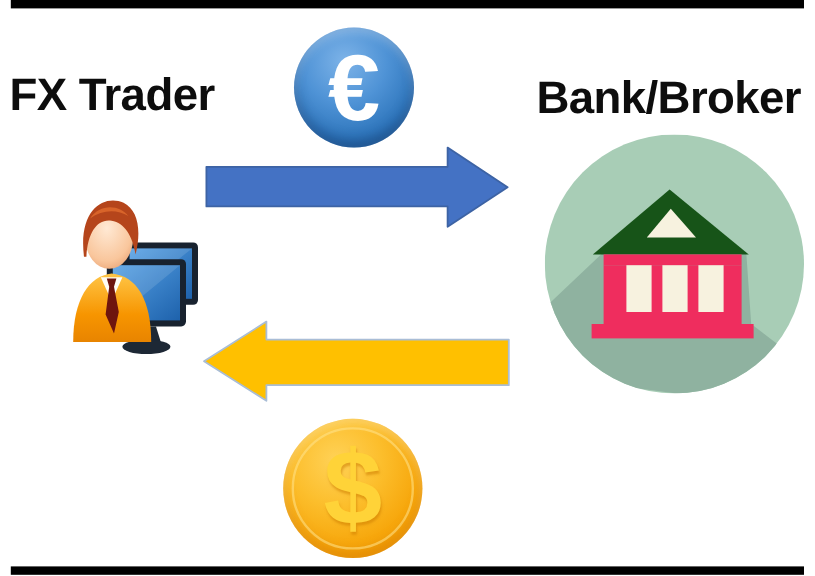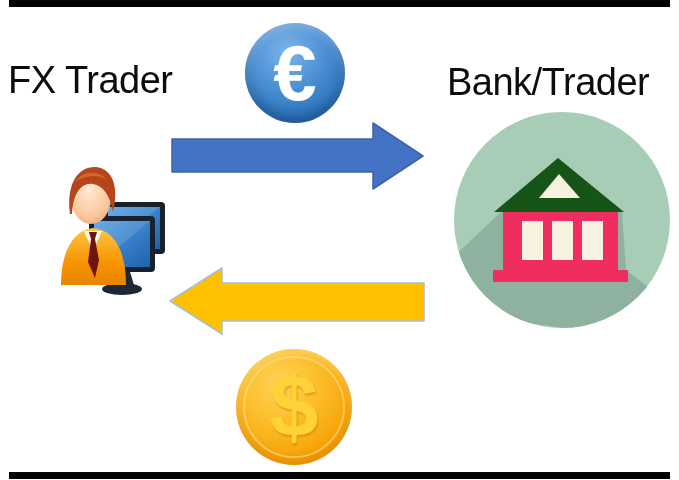--- a/index.html
+++ b/index.html
@@ -5,21 +5,21 @@
   html,body{margin:0;padding:0;background:#fff;}
   .stage{
     position:relative;width:679px;height:480px;background:#ffffff;
     font-family:"Liberation Sans", sans-serif;overflow:hidden;
   }
   .frame-bar{position:absolute;left:9px;right:9px;height:7px;background:#000;}
   .frame-bar.top{top:0;}
   .frame-bar.bottom{bottom:1px;}
 
   .diagram-label{
-    position:absolute;font-weight:normal;color:#0d0d0d;font-size:38px;
+    position:absolute;font-weight:bold;color:#0d0d0d;font-size:38px;
     letter-spacing:-0.5px;line-height:1;white-space:nowrap;
   }
   .label-fx{left:8px;top:61px;}
   .label-bank{left:447px;top:63px;}
 
   .coin{position:absolute;border-radius:50%;text-align:center;}
   .coin-euro{
     left:245px;top:23px;width:100px;height:100px;
     background:radial-gradient(circle at 42% 28%, #7db3e8 0%, #4f93d6 38%, #3077bd 68%, #23629f 90%, #1a5290 100%);
     box-shadow:inset 0 -6px 10px rgba(12,48,100,.40), inset 0 4px 8px rgba(255,255,255,.30);
@@ -44,21 +44,21 @@
 </style>
 </head>
 <body>
 
 <div class="stage">
 
   <div class="frame-bar top"></div>
   <div class="frame-bar bottom"></div>
 
   <div class="diagram-label label-fx">FX Trader</div>
-  <div class="diagram-label label-bank">Bank/Trader</div>
+  <div class="diagram-label label-bank">Bank/Broker</div>
 
   <div class="coin coin-euro">
     <span class="sym">€</span>
   </div>
 
   <svg class="arrow-svg" style="left:165px;top:118px;" width="265" height="78" viewBox="165 118 265 78">
     <polygon points="172,139 373,139 373,123 423,156 373,189 373,172 172,172" fill="#4472c4" stroke="#3d63a4" stroke-width="1.5" stroke-linejoin="round"></polygon>
   </svg>
 
   <svg class="arrow-svg" style="left:166px;top:264px;" width="262" height="74" viewBox="166 264 262 74">

